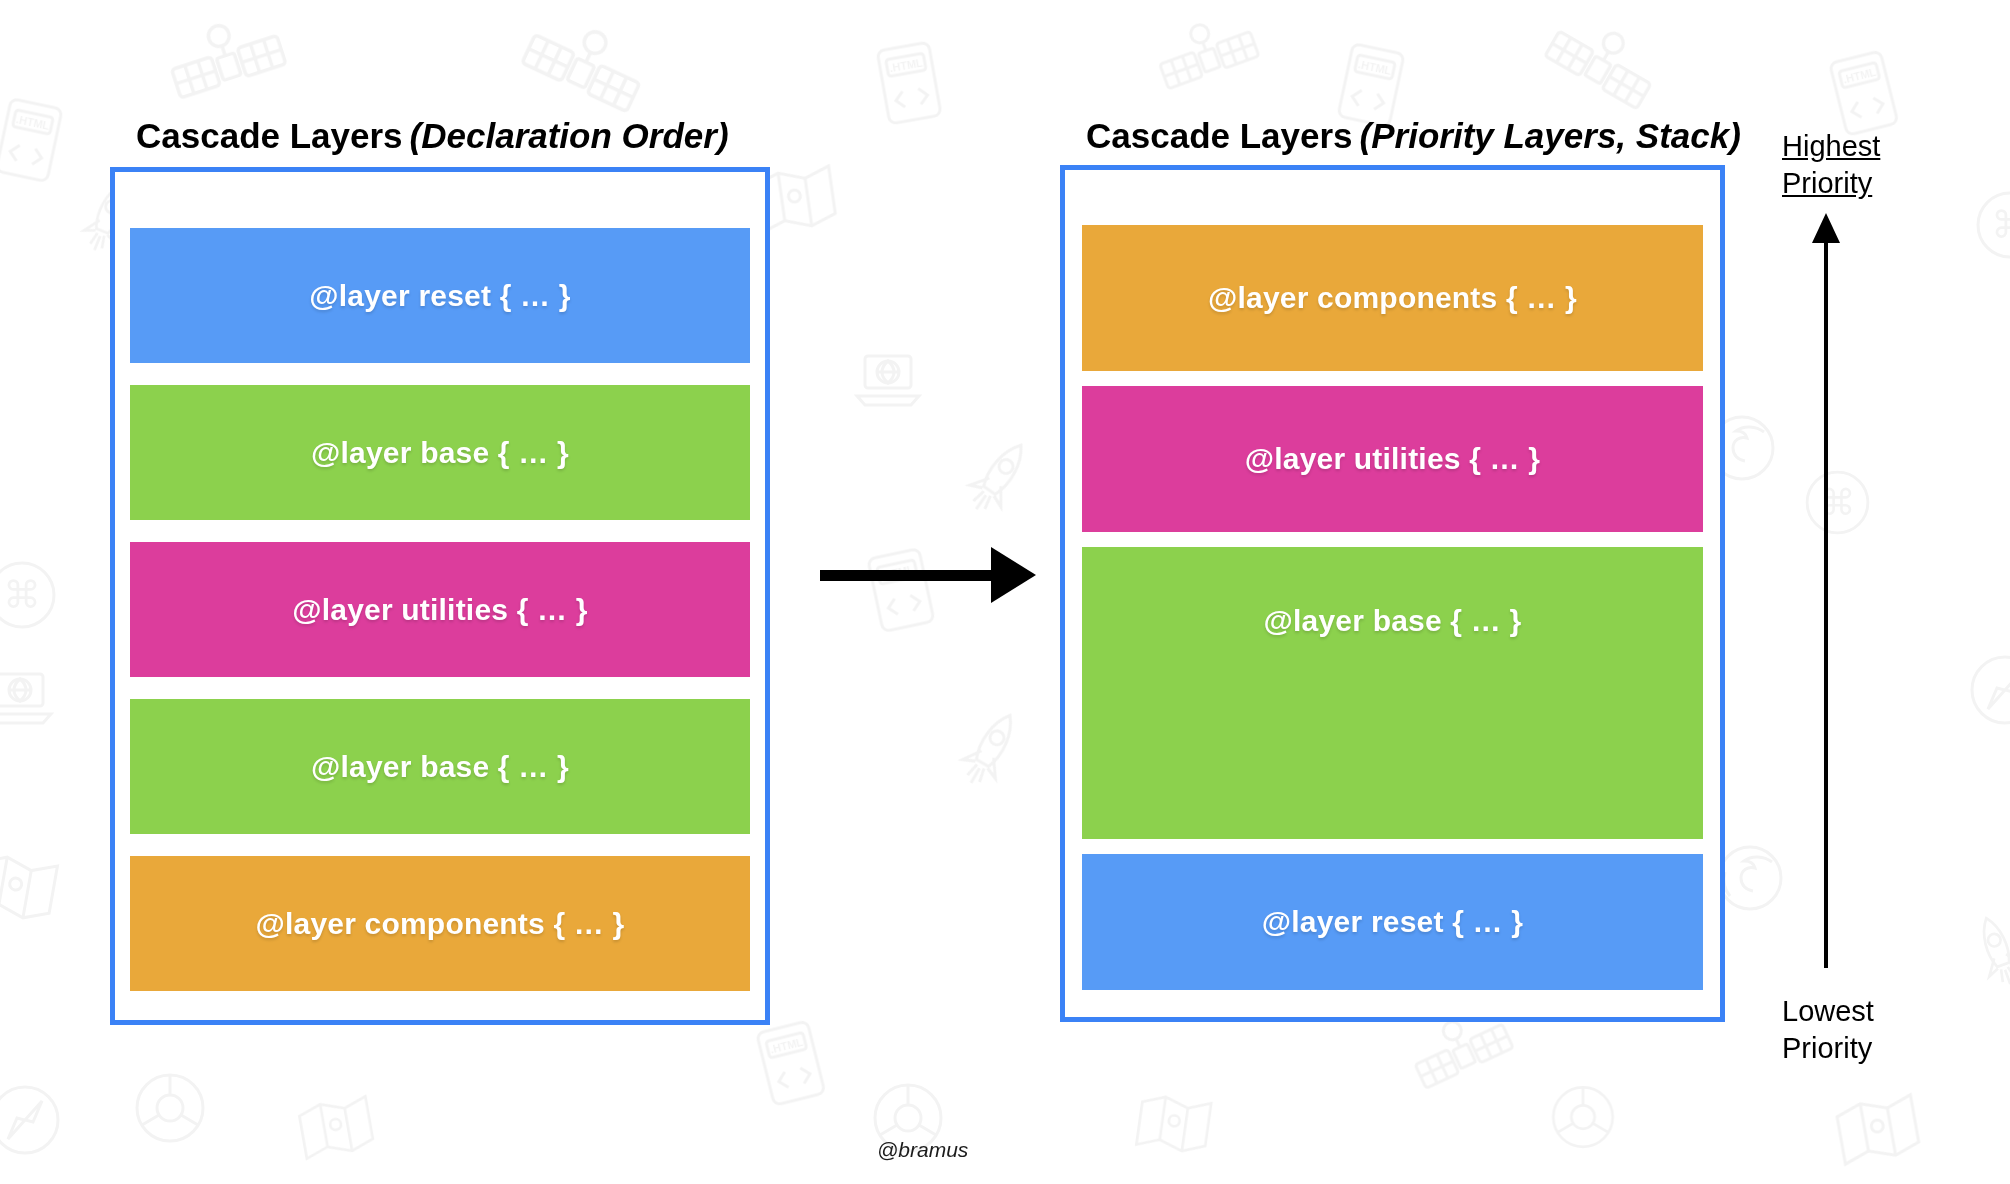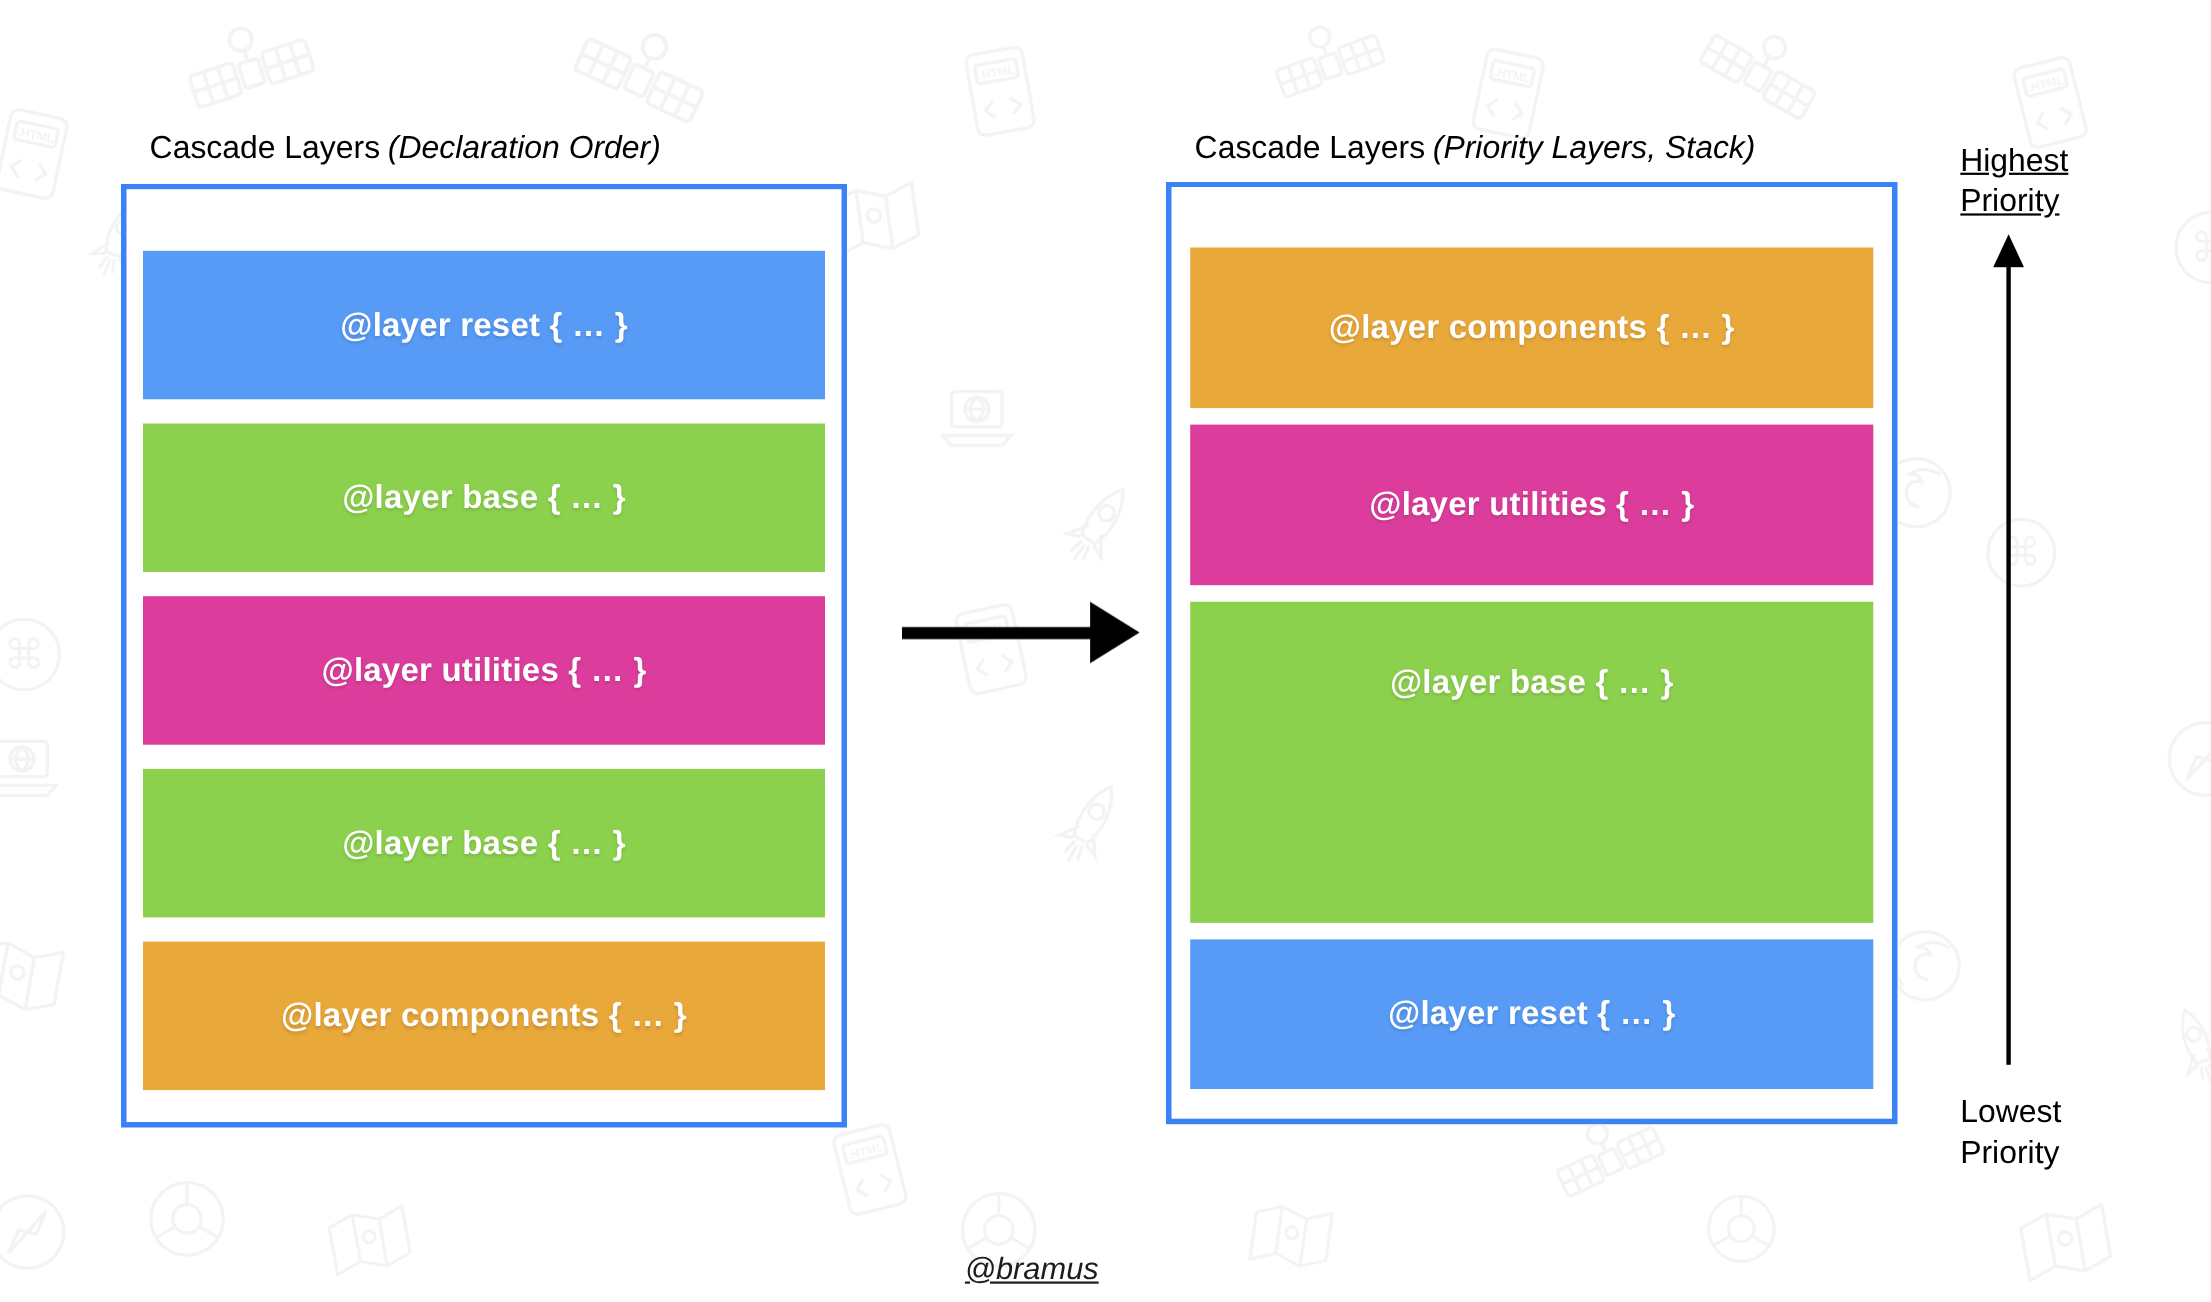--- a/index.html
+++ b/index.html
@@ -24,21 +24,21 @@
     box-sizing:border-box;
   }
   .bar .label{
     color:#fff;font-weight:700;font-size:30px;letter-spacing:.2px;
     text-shadow:0 2px 3px rgba(0,0,0,.15);white-space:nowrap;
   }
   .bar.label-upper{align-items:flex-start;padding-top:57px;}
 
   
   .panel-title{
-    position:absolute;z-index:3;font-size:29px;line-height:33px;font-weight:400;
+    position:absolute;z-index:3;font-size:35px;line-height:33px;font-weight:700;
     color:#000;white-space:nowrap;
   }
   #title-left{left:136px;top:119px;}
   #title-right{left:1086px;top:119px;}
   .panel-title .ann{font-style:italic;margin-left:7px;}
 
   
   .arrow-h-line{position:absolute;left:820px;top:570px;width:172px;height:11px;background:#000;z-index:1;}
   .arrow-h-head{
     position:absolute;left:991px;top:547px;width:0;height:0;z-index:1;
@@ -52,21 +52,21 @@
     border-left:14px solid transparent;border-right:14px solid transparent;border-bottom:30px solid #000;
   }
   .priority-label{
     position:absolute;z-index:1;font-size:29px;line-height:37px;color:#000;width:135px;
   }
   #priority-high{left:1782px;top:128px;text-decoration:underline;}
   #priority-low{left:1782px;top:993px;}
 
   .attribution{
     position:absolute;left:877px;top:1138px;z-index:1;
-    font-size:28px;font-style:italic;color:#1c1c1c;text-decoration:underline;
+    font-size:21px;font-style:italic;color:#1c1c1c;
   }
 </style>
 </head>
 <body>
 
 <svg id="watermarks" xmlns="http://www.w3.org/2000/svg">
   <defs>
     <g id="sym-satellite" fill="none" stroke="#000" stroke-width="3">
       <rect x="2" y="35" width="36" height="26" rx="3"></rect>
       <path d="M14 35v26M26 35v26M2 48h36"></path>

